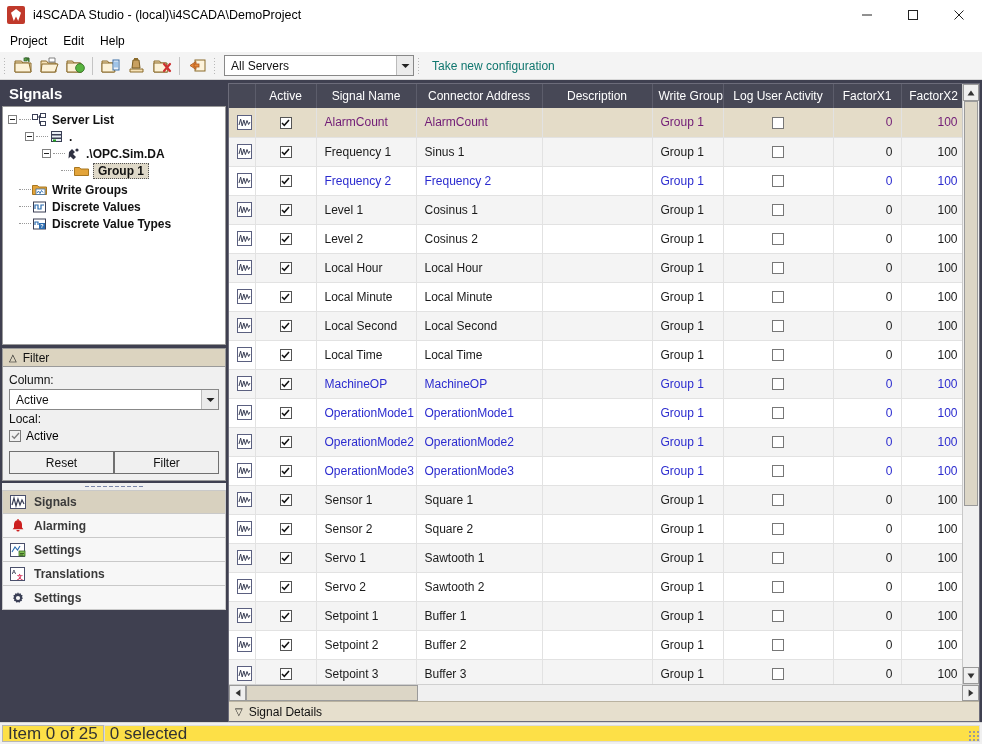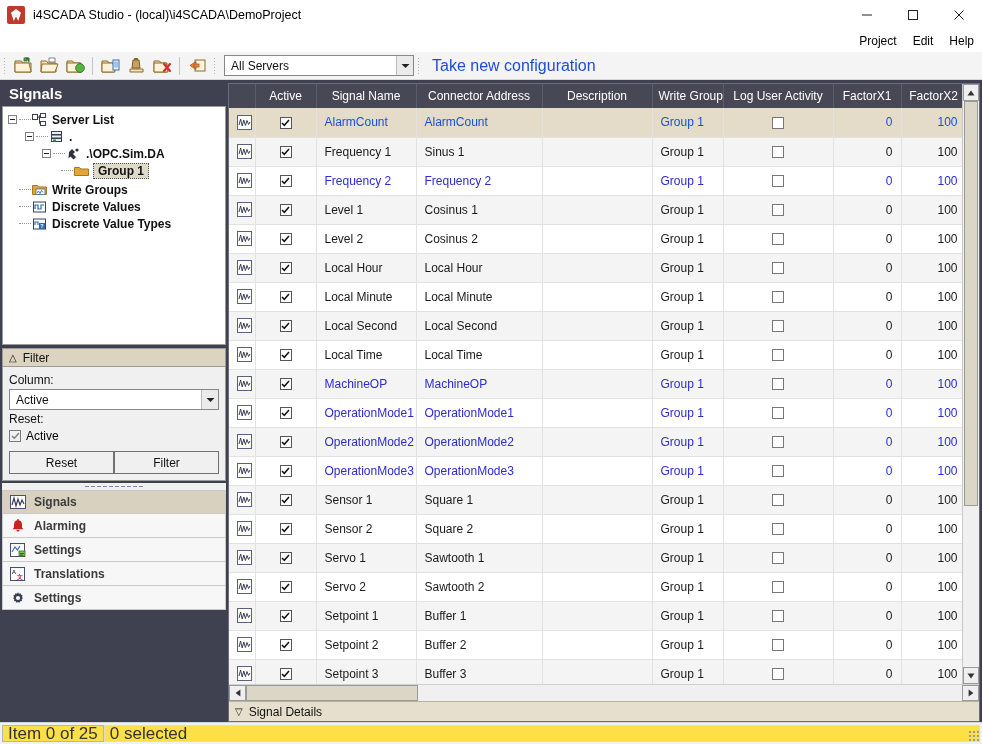--- a/index.html
+++ b/index.html
@@ -52,22 +52,21 @@
     display: flex; align-items: center; justify-content: center;
     background: transparent;
   }
   .winbtn svg { display: block; }
 
   
   .menubar {
     height: 22px; flex: 0 0 22px;
     background: #ffffff;
     display: flex; align-items: center;
-    padding-left: 12px;
-    justify-content: flex-end;
+    padding-left: 2px;
   }
   .menuitem {
     padding: 2px 8px; font-size: 12px; color: #000;
   }
 
   
   .toolbar {
     height: 28px; flex: 0 0 28px;
     background: #f4f4f4;
     display: flex; align-items: center;
@@ -94,21 +93,21 @@
     display: flex; align-items: center;
     margin-left: 4px;
     flex: 0 0 190px;
   }
   .combo-text { flex: 1; padding-left: 6px; font-size: 12px; color: #111; }
   .combo-arrow {
     width: 17px; height: 19px;
     background: #ebebeb; border-left: 1px solid #bbb;
     display: flex; align-items: center; justify-content: center;
   }
-  .tb-label { font-size: 16px; color: #1d4ed8; padding: 0 8px; white-space: nowrap; }
+  .tb-label { font-size: 12px; color: #0f766e; padding: 0 8px; white-space: nowrap; }
 
   
   .body {
     flex: 1 1 auto; display: flex;
     min-height: 0;
     background: #3f4050;
   }
 
   
   .sidebar {
@@ -252,21 +251,21 @@
   }
   table.grid td {
     height: 29px; font-size: 12px; color: #1a1a1a;
     border-right: 1px solid #e2e2e2;
     border-bottom: 1px solid #e2e2e2;
     padding: 0 8px;
     white-space: nowrap; overflow: hidden;
   }
   tr.r-odd td { background: #ffffff; }
   tr.r-even td { background: #f4f4f4; }
-  tr.r-sel td { background: #e4dcc8; color: #1d4ed8; }
+  tr.r-sel td { background: #e4dcc8; color: #701a75; }
   tr.blue td { color: #2b2bcf; }
   td.c-icon { padding: 0; text-align: center; }
   td.c-chk  { padding: 0; text-align: center; }
   td.c-num  { text-align: right; }
   td.c-mid  { text-align: center; }
 
   .sigicon {
     width: 15px; height: 15px; display: inline-block;
     border: 1px solid #5b6080; background: #fff;
     vertical-align: middle;
@@ -562,21 +561,21 @@
       <div class="filter-body">
         <div class="f-label">Column:</div>
         <div class="f-combo">
           <div class="combo-text">Active</div>
           <div class="combo-arrow">
             <svg width="9" height="6" viewBox="0 0 9 6">
                 <path d="M0.5 1 L4.5 5 L8.5 1 Z" fill="#222"></path>
               </svg>
           </div>
         </div>
-        <div class="f-label">Reset:</div>
+        <div class="f-label">Local:</div>
         <div class="f-check">
           <span class="cbox">
             <svg width="9" height="8" viewBox="0 0 9 8">
                 <polyline points="1,4 3.3,6.3 8,1" fill="none" stroke="#7d7d7d" stroke-width="1.3"></polyline>
               </svg>
           </span>
           <span>Active</span>
         </div>
         <div class="f-buttons">
           <div class="btn">Reset</div>

